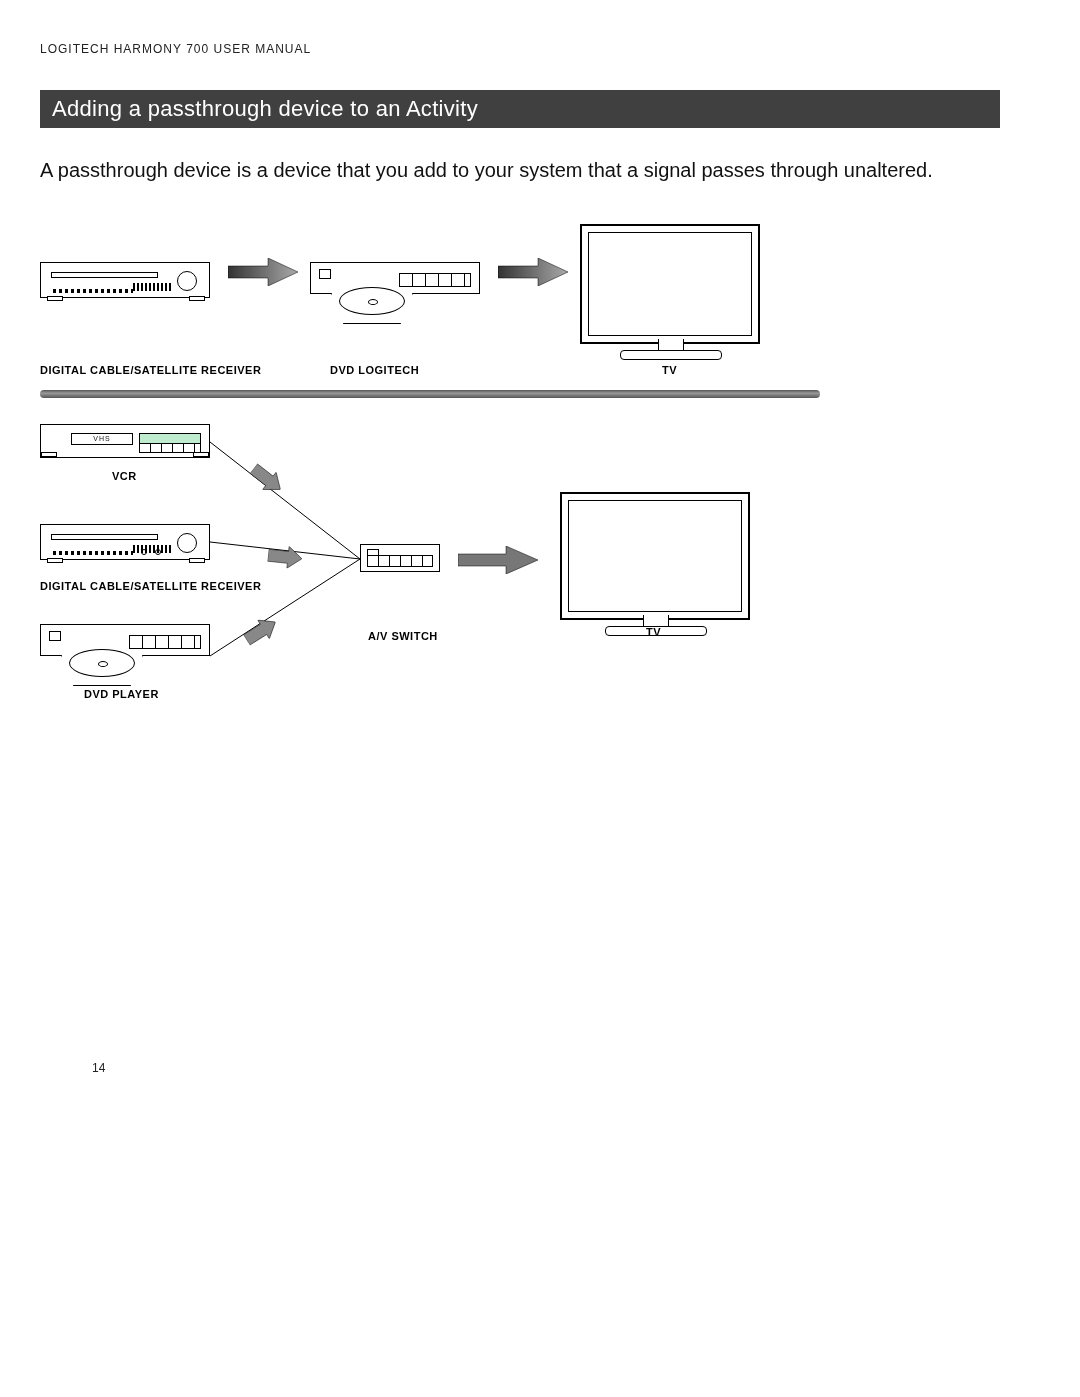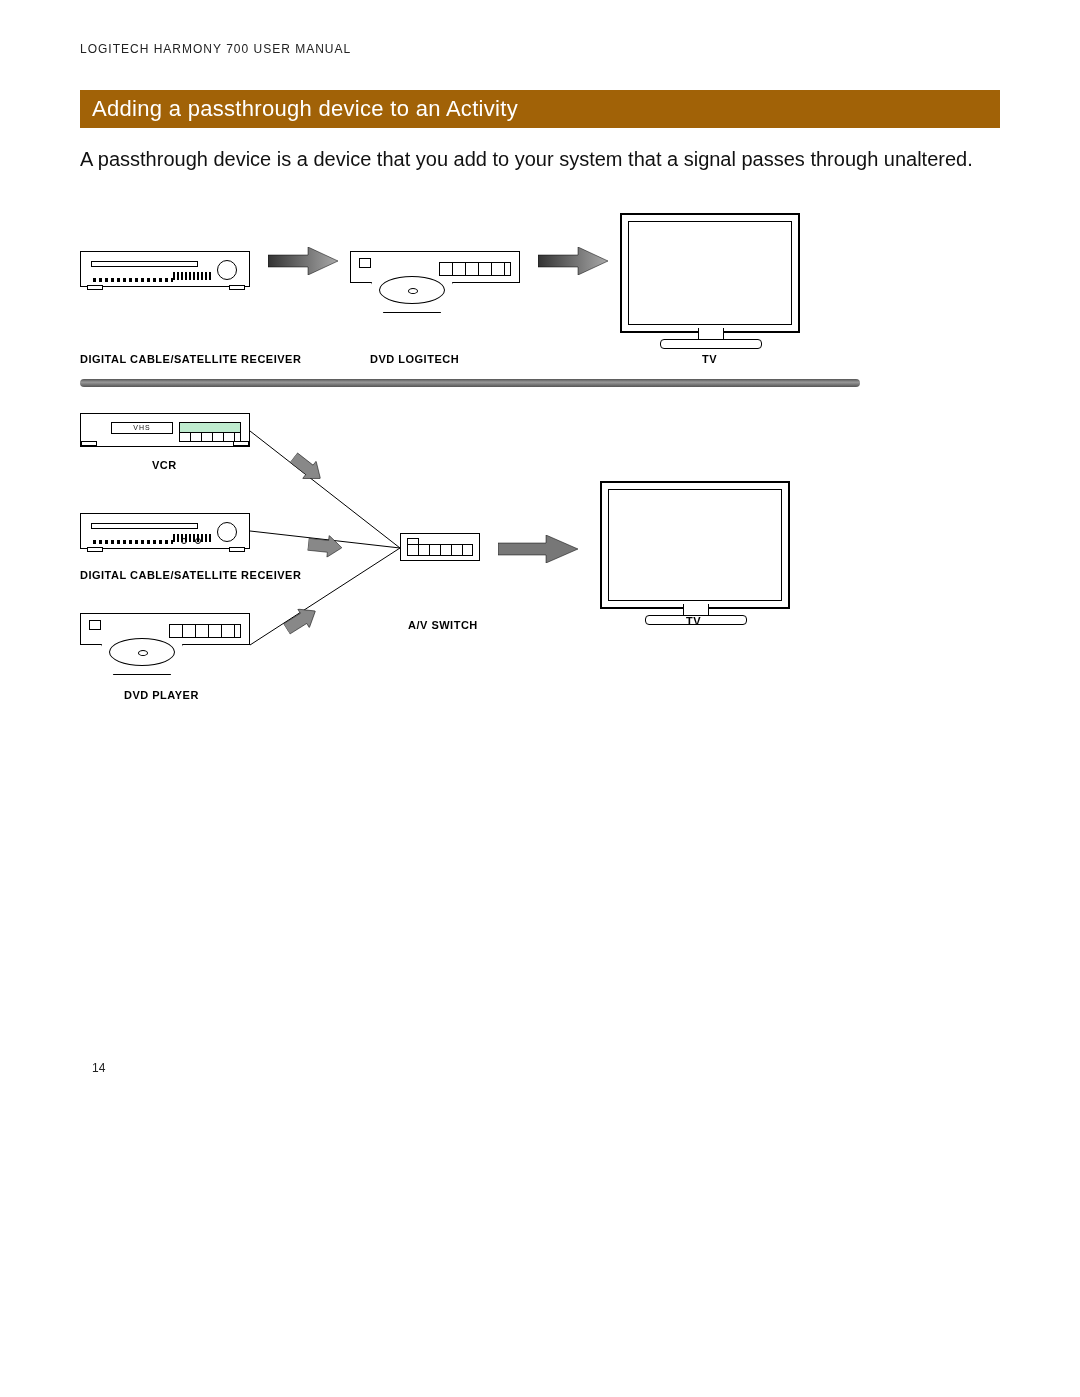--- a/index.html
+++ b/index.html
@@ -7,40 +7,40 @@
     padding: 0;
     background: #ffffff;
     font-family: "Segoe UI", "Helvetica Neue", Arial, sans-serif;
     color: #111;
   }
   .page {
     width: 1080px;
     height: 1115px;
     position: relative;
     box-sizing: border-box;
-    padding: 42px 80px 40px 80px;
+    padding: 42px 80px 40px 40px;
   }
   .doc-header {
     font-size: 12px;
     letter-spacing: 1px;
     color: #222;
     margin-bottom: 34px;
   }
   .section-title {
-    background: #a16207;
+    background: #404040;
     color: #ffffff;
     font-size: 22px;
     padding: 6px 12px;
     font-weight: 400;
     letter-spacing: 0.3px;
   }
   .body-text {
     font-size: 20px;
     line-height: 1.35;
-    margin-top: 18px;
+    margin-top: 29px;
     color: #111;
   }
   .page-num {
     position: absolute;
     left: 92px;
     bottom: 40px;
     font-size: 12px;
     color: #222;
   }
 
@@ -264,21 +264,21 @@
         <div class="feet"></div>
     </div>
     <div class="device-label" style="left:0px; top:356px;">DIGITAL CABLE/SATELLITE RECEIVER</div>
 
     <div class="device dvd" style="left:0px; top:400px;">
       <div class="disp"></div>
         <div class="btns"></div>
         <div class="tray"></div>
         <div class="disc"></div>
     </div>
-    <div class="device-label" style="left:44px; top:476px;text-align:center;">DVD PLAYER</div>
+    <div class="device-label" style="left:44px; top:464px;text-align:center;">DVD PLAYER</div>
 
     <div class="arrow" style="left:170px; top:200px;">
       <svg width="170" height="260">
         <line x1="0" y1="18" x2="150" y2="135" stroke="#000" stroke-width="1"></line>
         <line x1="0" y1="118" x2="150" y2="135" stroke="#000" stroke-width="1"></line>
         <line x1="0" y1="232" x2="150" y2="135" stroke="#000" stroke-width="1"></line>
       </svg>
     </div>
 
     <div class="arrow" style="left:210px; top:244px; transform:rotate(38deg);">

